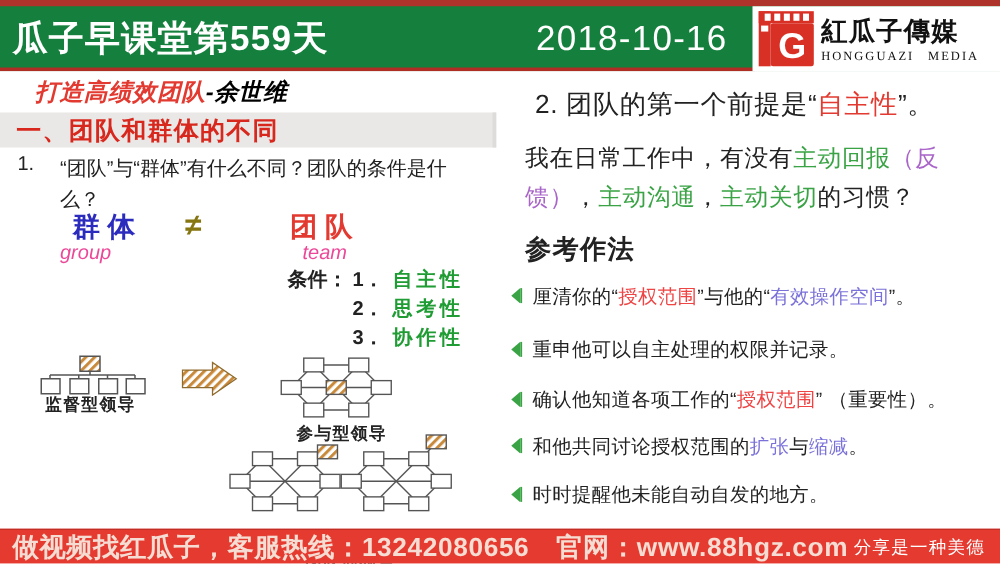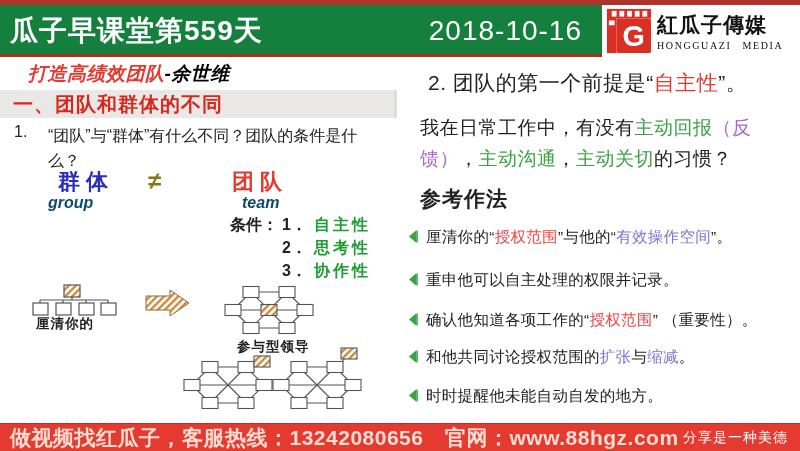--- a/index.html
+++ b/index.html
@@ -29,21 +29,21 @@
   .section-bar { position:absolute; left:0; top:33px; width:397px; height:28px; background:#e9e8e6;
                  display:flex; align-items:center; border-right:3px solid #dddcda; }
   .section-text { color:#d8281e; font-size:20px; font-weight:bold; padding-left:13px; letter-spacing:1px; }
 
   .question { position:absolute; left:14px; top:66px; display:flex; color:#222; }
   .q-no { width:34px; font-size:16px; }
   .q-text { width:324px; font-size:16px; line-height:25px; }
 
   .compare { position:absolute; left:0; top:108px; width:400px; }
   .cmp-cn { font-size:22px; font-weight:bold; letter-spacing:6px; }
-  .cmp-en { font-size:16px; font-weight:bold; font-style:italic; color:#0c4a6e; }
+  .cmp-en { font-size:16px; font-weight:normal; font-style:italic; color:#ec4899; }
   .cmp-group-cn { position:absolute; left:58px; top:2px; color:#2b2bbd; }
   .cmp-group-en { position:absolute; left:48px; top:29px; }
   .cmp-neq { position:absolute; left:148px; top:2px; font-size:24px; font-weight:bold; color:#867612; }
   .cmp-team-cn { position:absolute; left:232px; top:2px; color:#e23a30; }
   .cmp-team-en { position:absolute; left:242px; top:29px; }
 
   .conditions { position:absolute; left:198px; top:156px; font-size:16px; font-weight:bold; color:#222; }
   .cond-row { display:flex; line-height:23px;margin-left:32px; }
   .cond-label { width:52px; }
   .cond-no { width:32px; }
@@ -225,21 +225,21 @@
             <line x1="339" y1="83" x2="346" y2="75"></line>
             <rect x="291" y="79.5" width="16" height="11" fill="#fff"></rect>
             <rect x="327" y="79.5" width="16" height="11" fill="#fff"></rect>
             <rect x="273" y="97.5" width="16" height="11" fill="#fff"></rect>
             <rect x="345" y="97.5" width="16" height="11" fill="#fff"></rect>
             <rect x="291" y="115.5" width="16" height="11" fill="#fff"></rect>
             <rect x="327" y="115.5" width="16" height="11" fill="#fff"></rect>
             <rect x="341" y="66" width="16" height="11" fill="url(#hatch)"></rect>
           </g>
         </svg>
-        <div class="dlabel dlabel-sup">厘清你的</div>
+        <div class="dlabel dlabel-sup">监督型领导</div>
         <div class="dlabel dlabel-part">参与型领导</div>
         <div class="dlabel dlabel-team">团队型领导</div>
       </div>
     </section>
 
     <section class="right-col">
       <div class="point2"><span>2. 团队的第一个前提是</span><span>“</span><span class="c-red">自主性</span><span>”。</span></div>
       <div class="habit"><span>我在日常工作中，有没有</span><span class="c-green">主动回报</span><span class="c-purple">（反馈）</span><span>，</span><span class="c-green">主动沟通</span><span>，</span><span class="c-green">主动关切</span><span>的习惯？</span></div>
       <div class="methods-title">参考作法</div>
 

